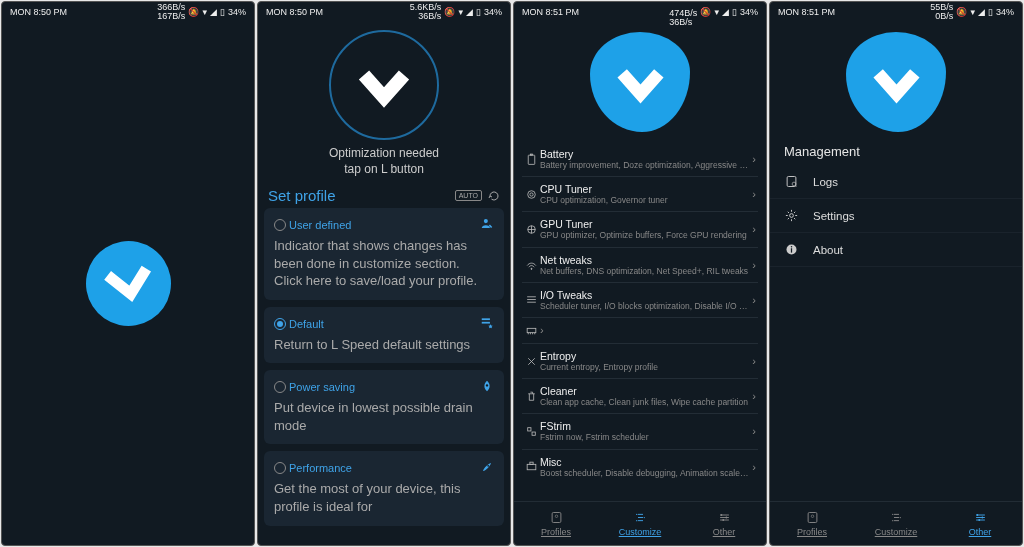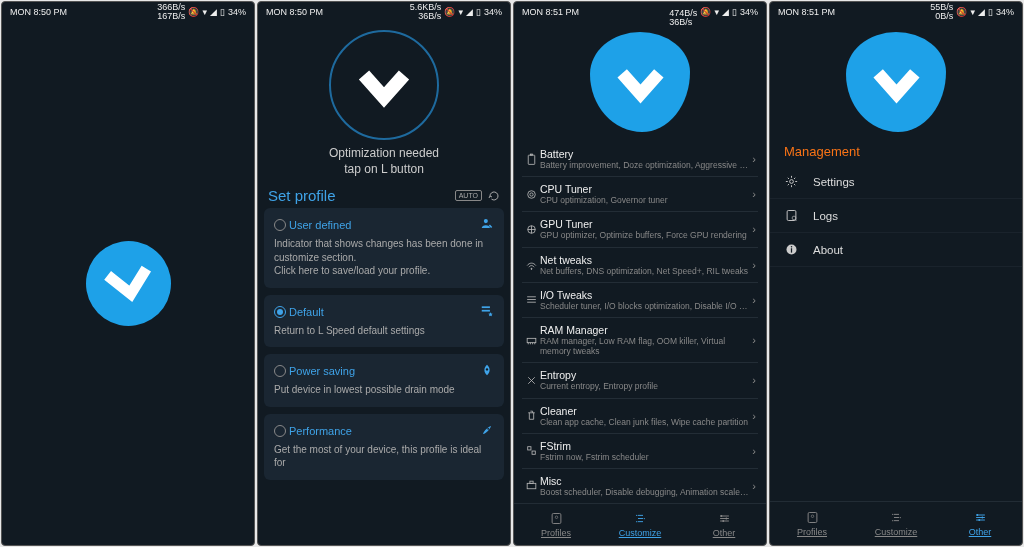--- a/index.html
+++ b/index.html
@@ -81,21 +81,21 @@
     padding:9px 10px 10px;
     font-size:10px;
     color:#aaa;
   }
   .card-head { display:flex; align-items:flex-end; gap:3px; margin-bottom:6px;}
   .radio { width:12px; height:12px; border:1.5px solid #888; border-radius:50%; flex-shrink:0; position:relative;}
   .radio.sel { border-color:#3fa3e8;}
   .radio.sel::after { content:""; position:absolute; inset:2px; background:#3fa3e8; border-radius:50%;}
   .card-title { color:#3fa3e8; font-size:11px; flex:1;}
   .card-icon { width:14px; height:14px; }
-  .card-desc { line-height:1.35; font-size:10px;}
+  .card-desc { line-height:1.35; font-size:13px;}
 
   
   .hero3 { text-align:center; padding-top:10px;}
   .blob {
     width:100px; height:100px;
     background:#1ea1e8;
     border-radius: 50% 50% 48% 52% / 42% 40% 60% 58%;
     margin:0 auto;
     display:flex; align-items:center; justify-content:center;
     position:relative;
@@ -117,21 +117,21 @@
   }
   .frow:last-child { border-bottom:none;}
   .ficon { width:14px; flex-shrink:0; display:flex; justify-content:center;}
   .ficon svg { width:13px; height:13px; stroke:#bbb; fill:none; stroke-width:1.5;}
   .ftext { flex:1; min-width:0;}
   .ftitle { color:#eee; font-size:10.5px;}
   .fdesc { color:#888; font-size:8.5px; line-height:1.2; overflow:hidden; text-overflow:ellipsis; white-space:nowrap;}
   .chev { color:#888; font-size:11px;}
 
   
-  .mgmt-title { color:#f97316; font-size:13px; padding:12px 14px 6px;}
+  .mgmt-title { color:#e5e5e5; font-size:13px; padding:12px 14px 6px;}
   .mrow { display:flex; align-items:center; gap:14px; padding:9px 14px; font-size:11.5px; color:#ddd; border-bottom:1px solid #1a232c;}
   .mrow:last-of-type{ border-bottom:none;}
   .mrow svg { width:15px; height:15px;}
 
   .bottom-nav {
     margin-top:auto;
     display:flex;
     border-top:1px solid #222c35;
     height:44px;
   }
@@ -337,24 +337,20 @@
         </div>
         <span class="chev">›</span>
       </div>
     <div class="frow">
         <span class="ficon">
           <svg viewBox="0 0 24 24">
             <rect x="4" y="8" width="16" height="8"></rect>
             <path d="M6 16v3M10 16v3M14 16v3M18 16v3"></path>
           </svg>
         </span>
-        <div class="ftext">
-          <div class="ftitle">RAM Manager</div>
-          <div class="fdesc" style="white-space:normal;">RAM manager, Low RAM flag, OOM killer, Virtual memory tweaks</div>
-        </div>
         <span class="chev">›</span>
       </div>
     <div class="frow">
         <span class="ficon">
           <svg viewBox="0 0 24 24">
             <path d="M6 6l12 12M6 18L18 6"></path>
           </svg>
         </span>
         <div class="ftext">
           <div class="ftitle">Entropy</div>
@@ -447,32 +443,32 @@
   <div class="hero3">
     <div class="blob">
       <svg viewBox="0 0 24 24">
           <path d="M4 8 L12 17 L20 8" stroke="#fff" stroke-width="5.5" fill="none"></path>
         </svg>
     </div>
   </div>
   <div class="mgmt-title">Management</div>
   <div class="mrow">
     <svg viewBox="0 0 24 24">
-        <circle cx="12" cy="12" r="3" stroke="#ccc" fill="none" stroke-width="1.5"></circle>
-        <path d="M12 3v3M12 18v3M3 12h3M18 12h3M6 6l2 2M16 16l2 2M6 18l2-2M16 8l2-2" stroke="#ccc" stroke-width="1.5"></path>
-      </svg>
-    <span>Settings</span>
-  </div>
-  <div class="mrow">
-    <svg viewBox="0 0 24 24">
         <rect x="5" y="4" width="14" height="16" rx="2" stroke="#ccc" fill="none" stroke-width="1.5"></rect>
         <circle cx="16" cy="16" r="3" stroke="#ccc" fill="none"></circle>
         <path d="M18 18l2 2" stroke="#ccc"></path>
       </svg>
     <span>Logs</span>
+  </div>
+  <div class="mrow">
+    <svg viewBox="0 0 24 24">
+        <circle cx="12" cy="12" r="3" stroke="#ccc" fill="none" stroke-width="1.5"></circle>
+        <path d="M12 3v3M12 18v3M3 12h3M18 12h3M6 6l2 2M16 16l2 2M6 18l2-2M16 8l2-2" stroke="#ccc" stroke-width="1.5"></path>
+      </svg>
+    <span>Settings</span>
   </div>
   <div class="mrow">
     <svg viewBox="0 0 24 24">
         <circle cx="12" cy="12" r="8" fill="#ccc"></circle>
         <rect x="11" y="10" width="2" height="7" fill="#111a22"></rect>
         <circle cx="12" cy="7.5" r="1.2" fill="#111a22"></circle>
       </svg>
     <span>About</span>
   </div>
   <div class="bottom-nav">

